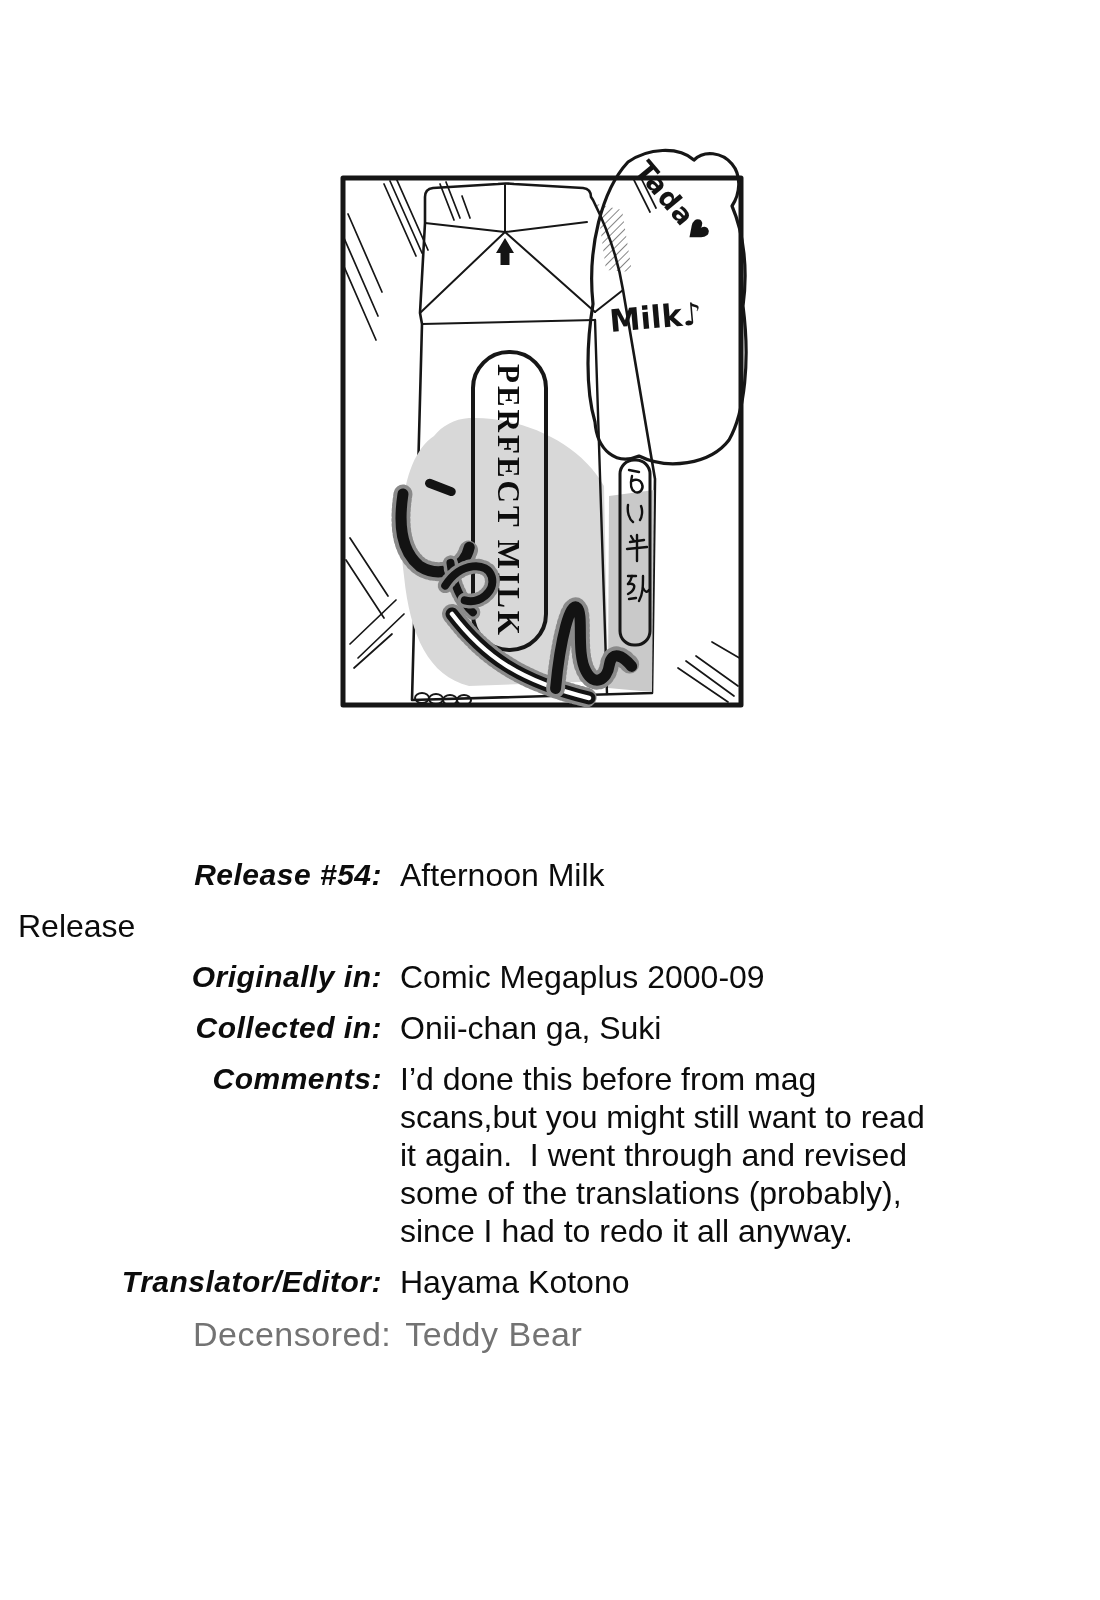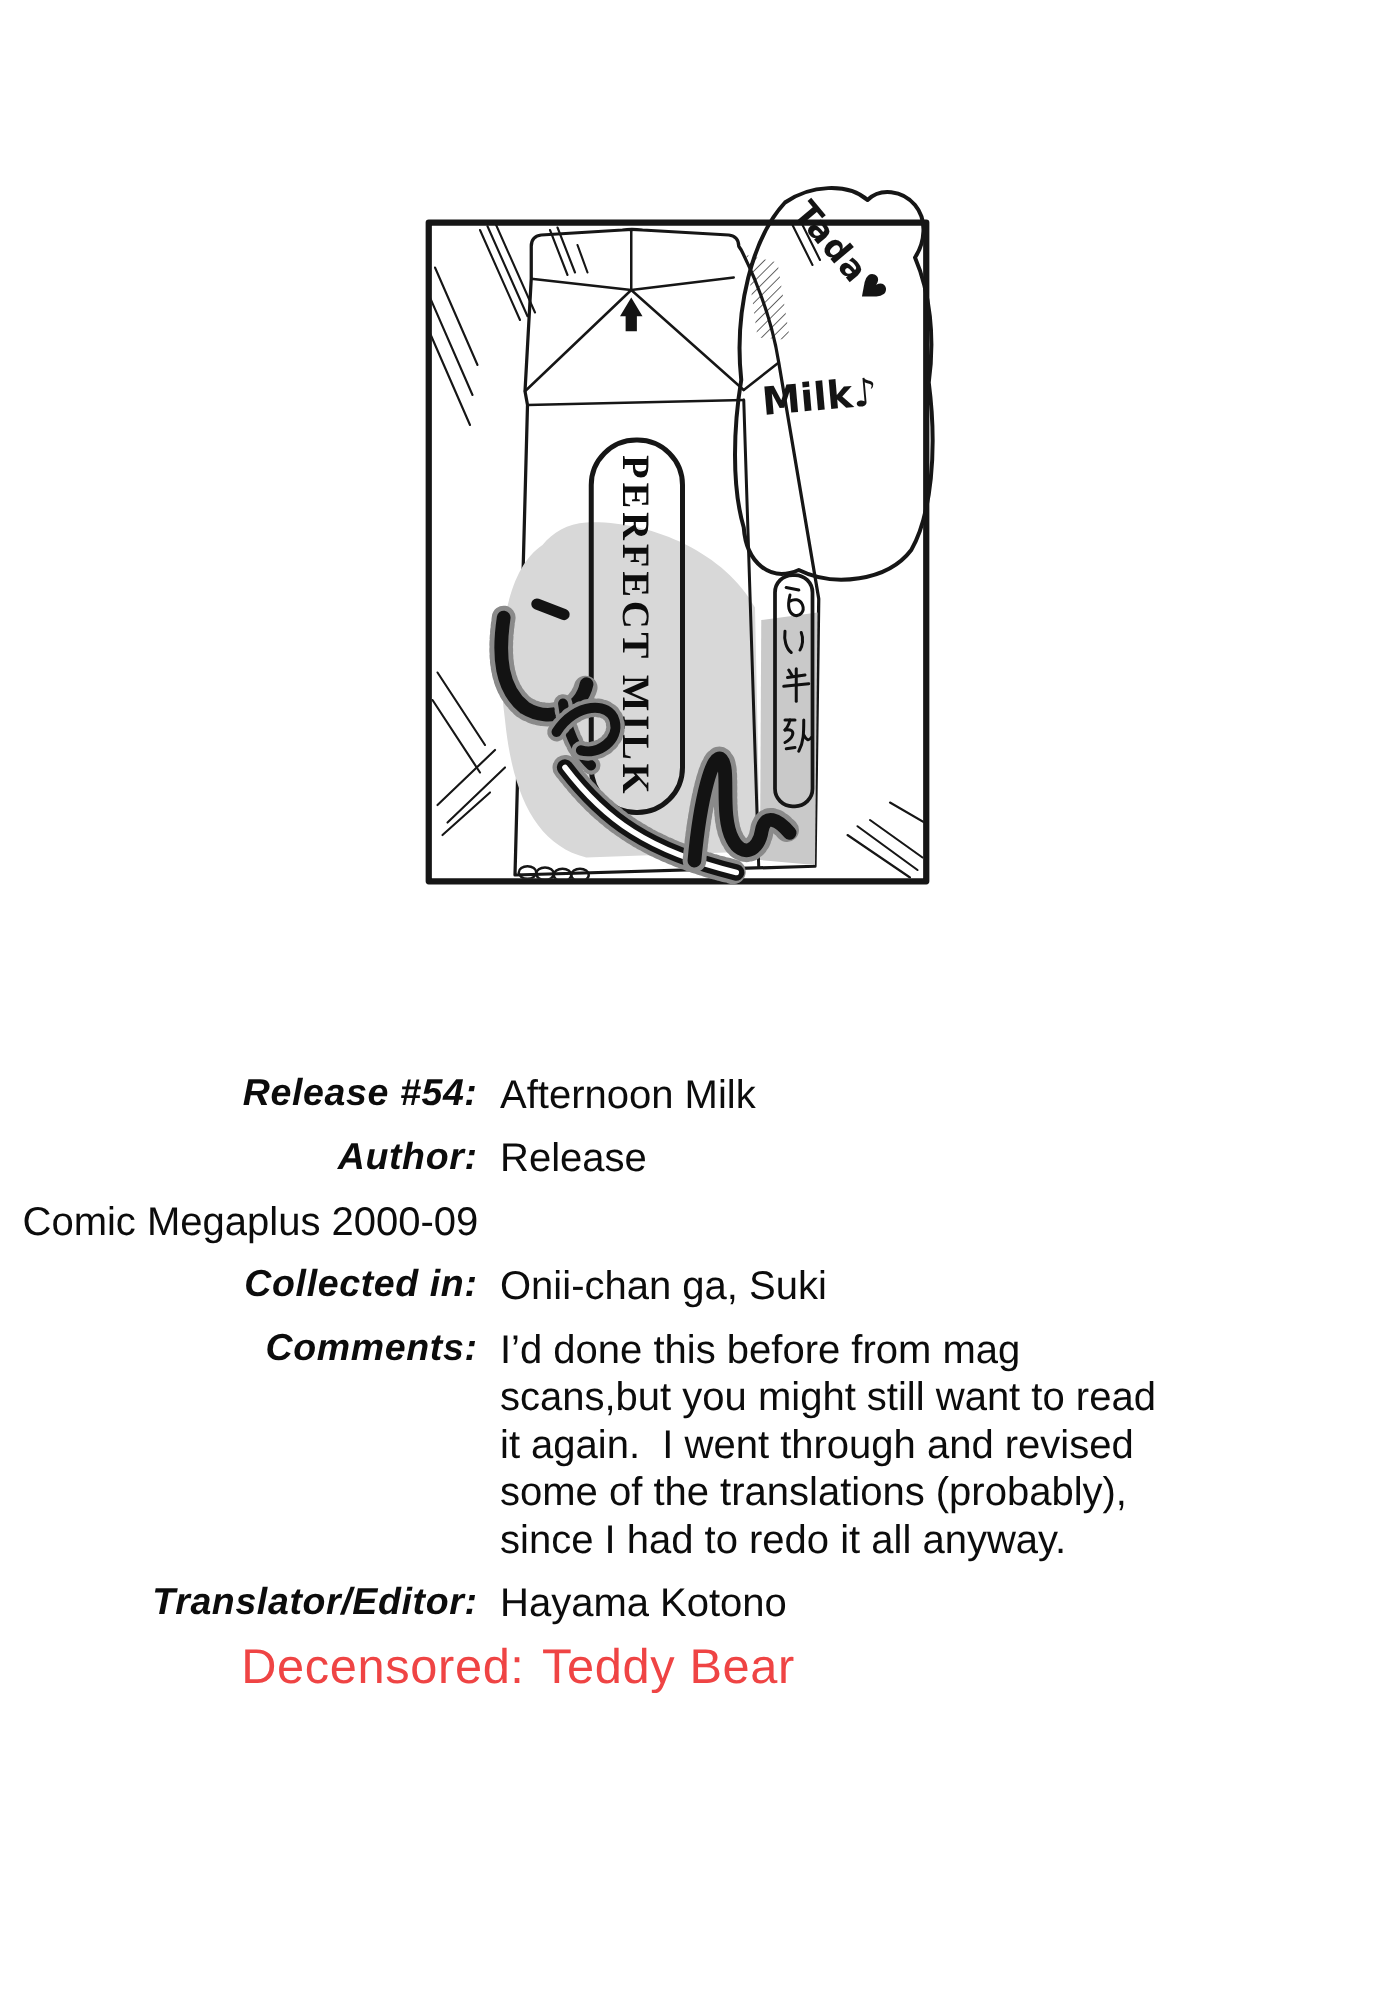--- a/index.html
+++ b/index.html
@@ -33,22 +33,22 @@
     font-family:"Liberation Sans", sans-serif; font-style:italic; font-weight:bold;
     font-size:30px; line-height:38px; letter-spacing:0.5px; color:#0c0c0c;
   }
   .row-value {
     margin-left:18px; width:545px;
     font-family:Liberation Sans, sans-serif; font-size:32px; line-height:38px;
     color:#0c0c0c; white-space:pre-wrap;
   }
   #decensored {
     position:absolute; top:1314px; left:193px;
-    font-family:"Liberation Sans", sans-serif; font-size:39px; line-height:40px;
-    color:#ef4444; letter-spacing:0.5px;
+    font-family:"Liberation Sans", sans-serif; font-size:34px; line-height:40px;
+    color:#737373; letter-spacing:0.5px;
   }
   #decensored .val { margin-left:14px; }
 </style>
 </head>
 <body>
 
 <div id="page">
 
   <div id="panel-wrap">
     <svg viewBox="0 0 424 570" xmlns="http://www.w3.org/2000/svg">
@@ -189,24 +189,24 @@
       </g>
     </svg>
   </div>
 
   <div id="credits">
     <div class="row">
       <div class="row-label">Release #54:</div>
       <div class="row-value">Afternoon Milk</div>
     </div>
     <div class="row">
-      <div class="row-label">Author:</div>
       <div class="row-value">Release</div>
     </div>
     <div class="row">
+      <div class="row-label">Originally in:</div>
       <div class="row-value">Comic Megaplus 2000-09</div>
     </div>
     <div class="row">
       <div class="row-label">Collected in:</div>
       <div class="row-value">Onii-chan ga, Suki</div>
     </div>
     <div class="row">
       <div class="row-label">Comments:</div>
       <div class="row-value">I’d done this before from mag scans,but you might still want to read it again.  I went through and revised some of the translations (probably), since I had to redo it all anyway.</div>
     </div>

